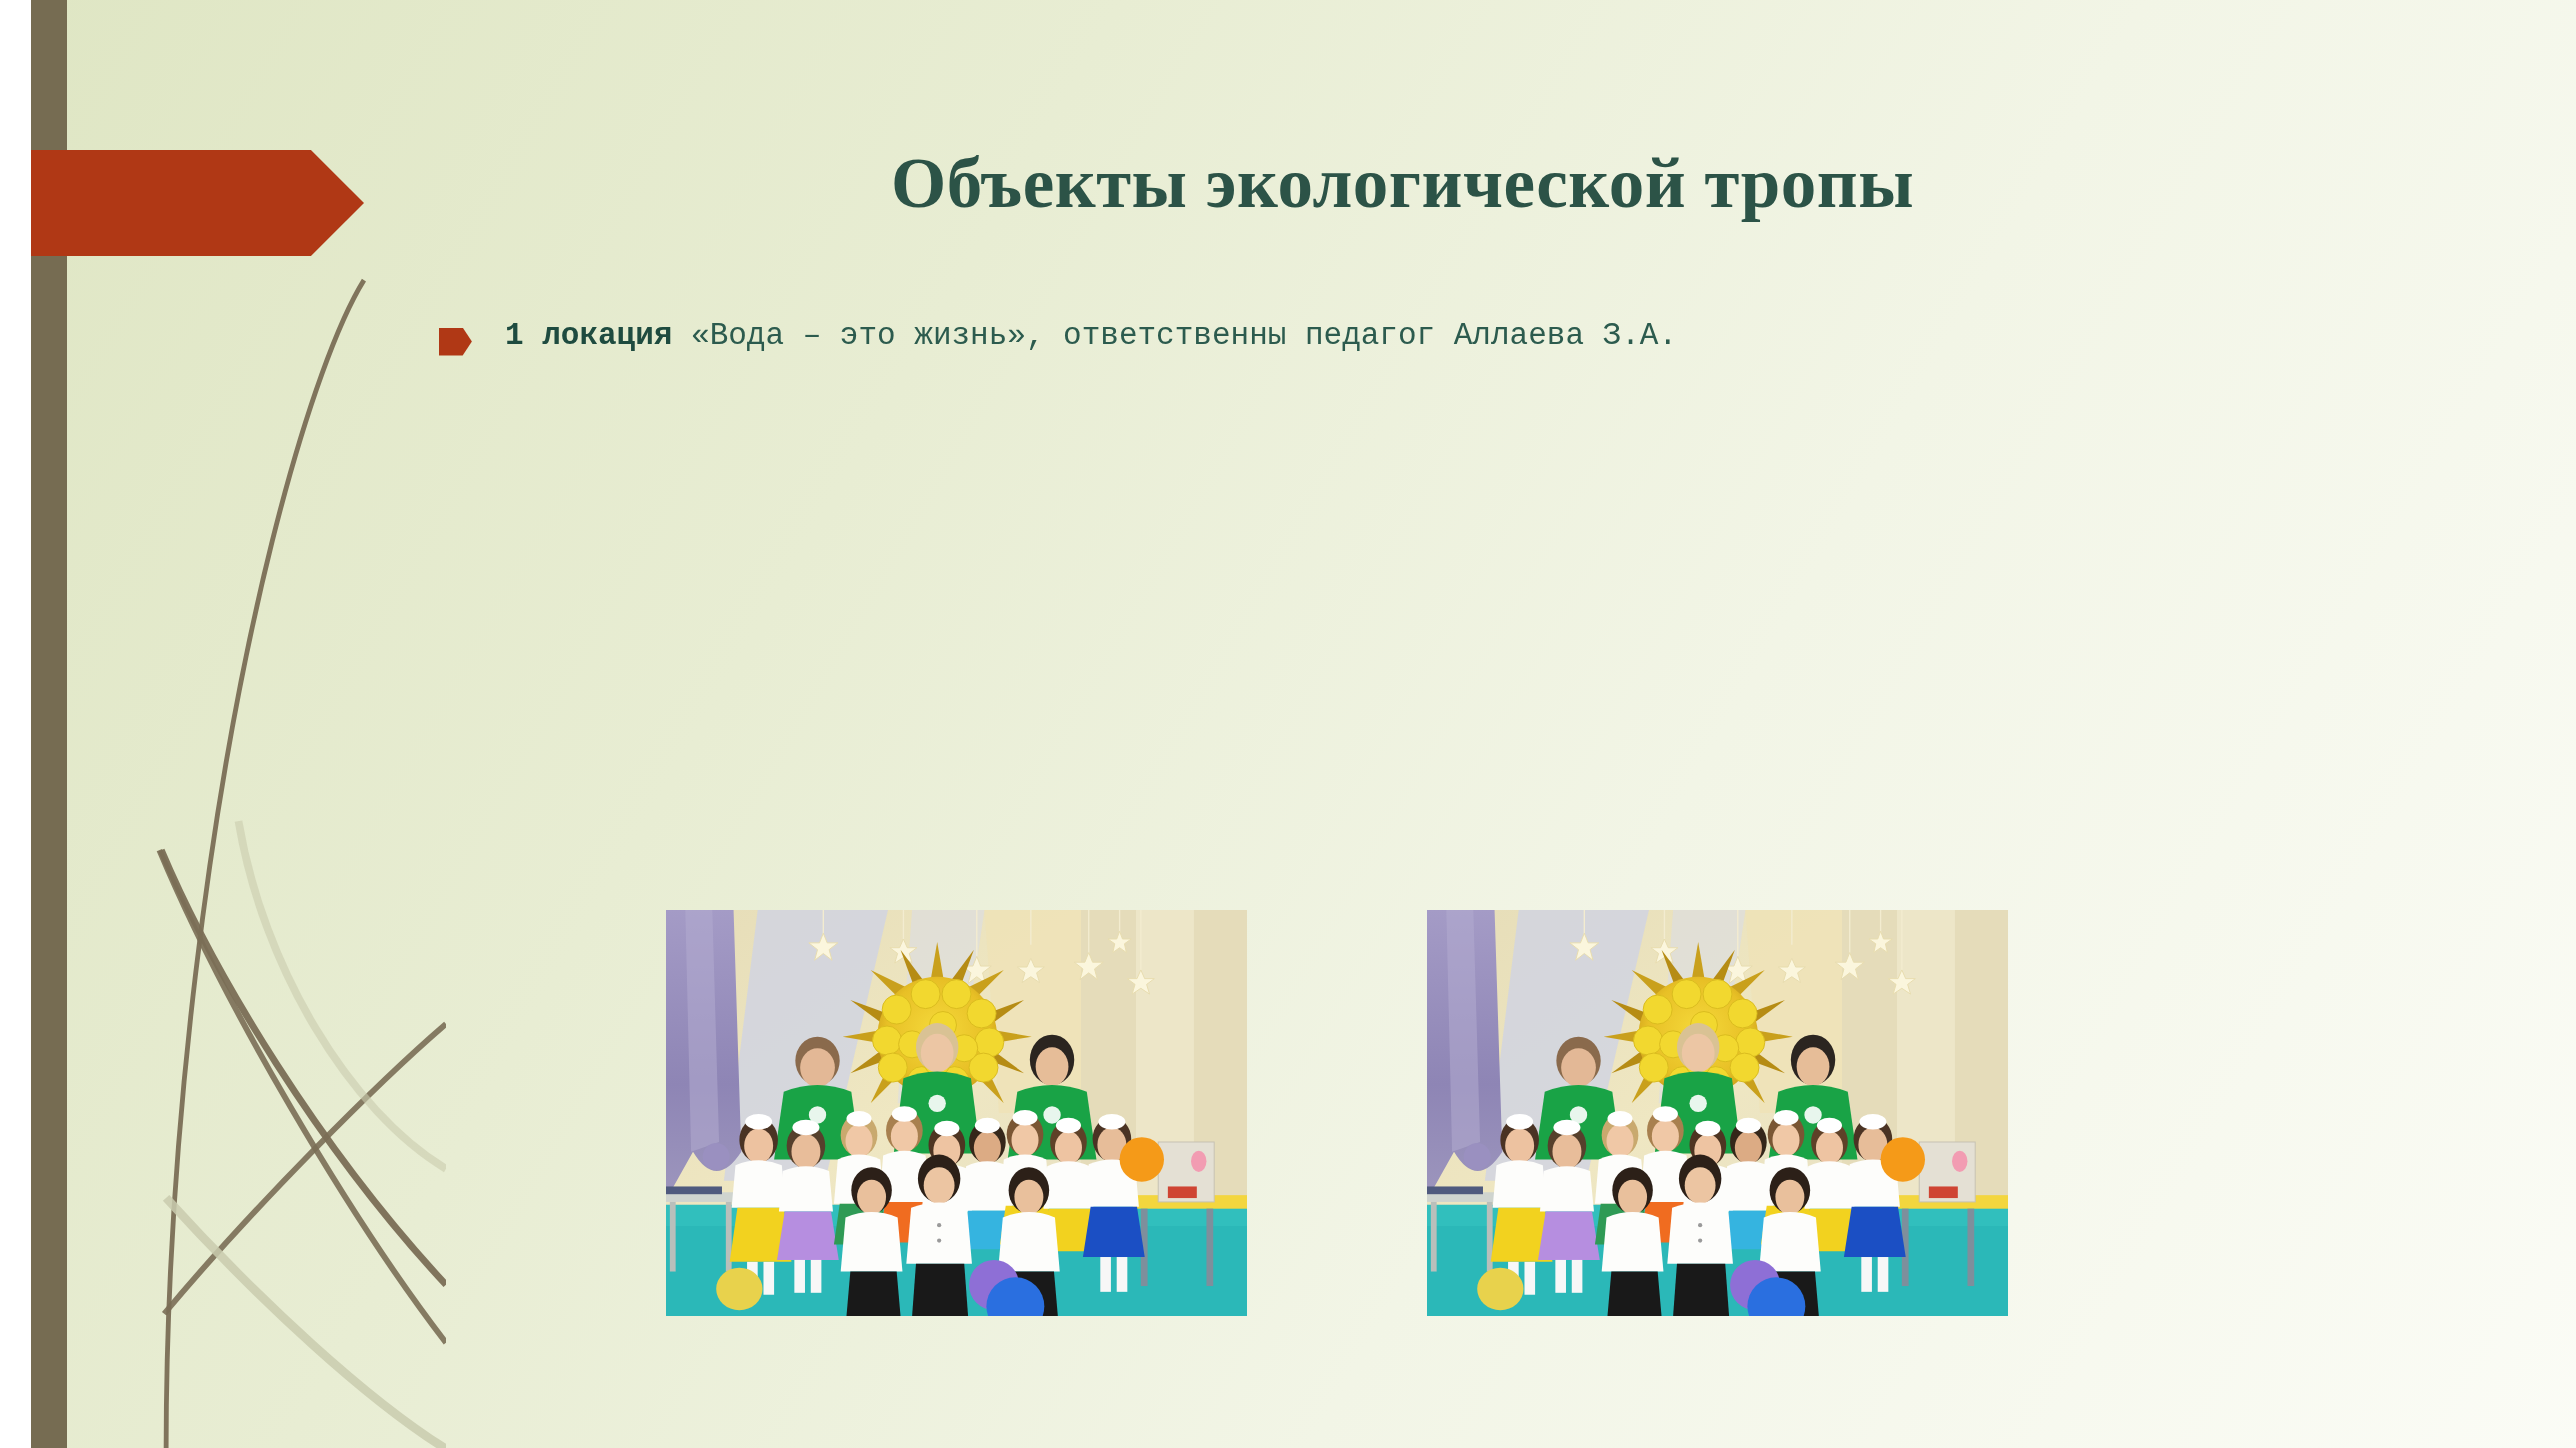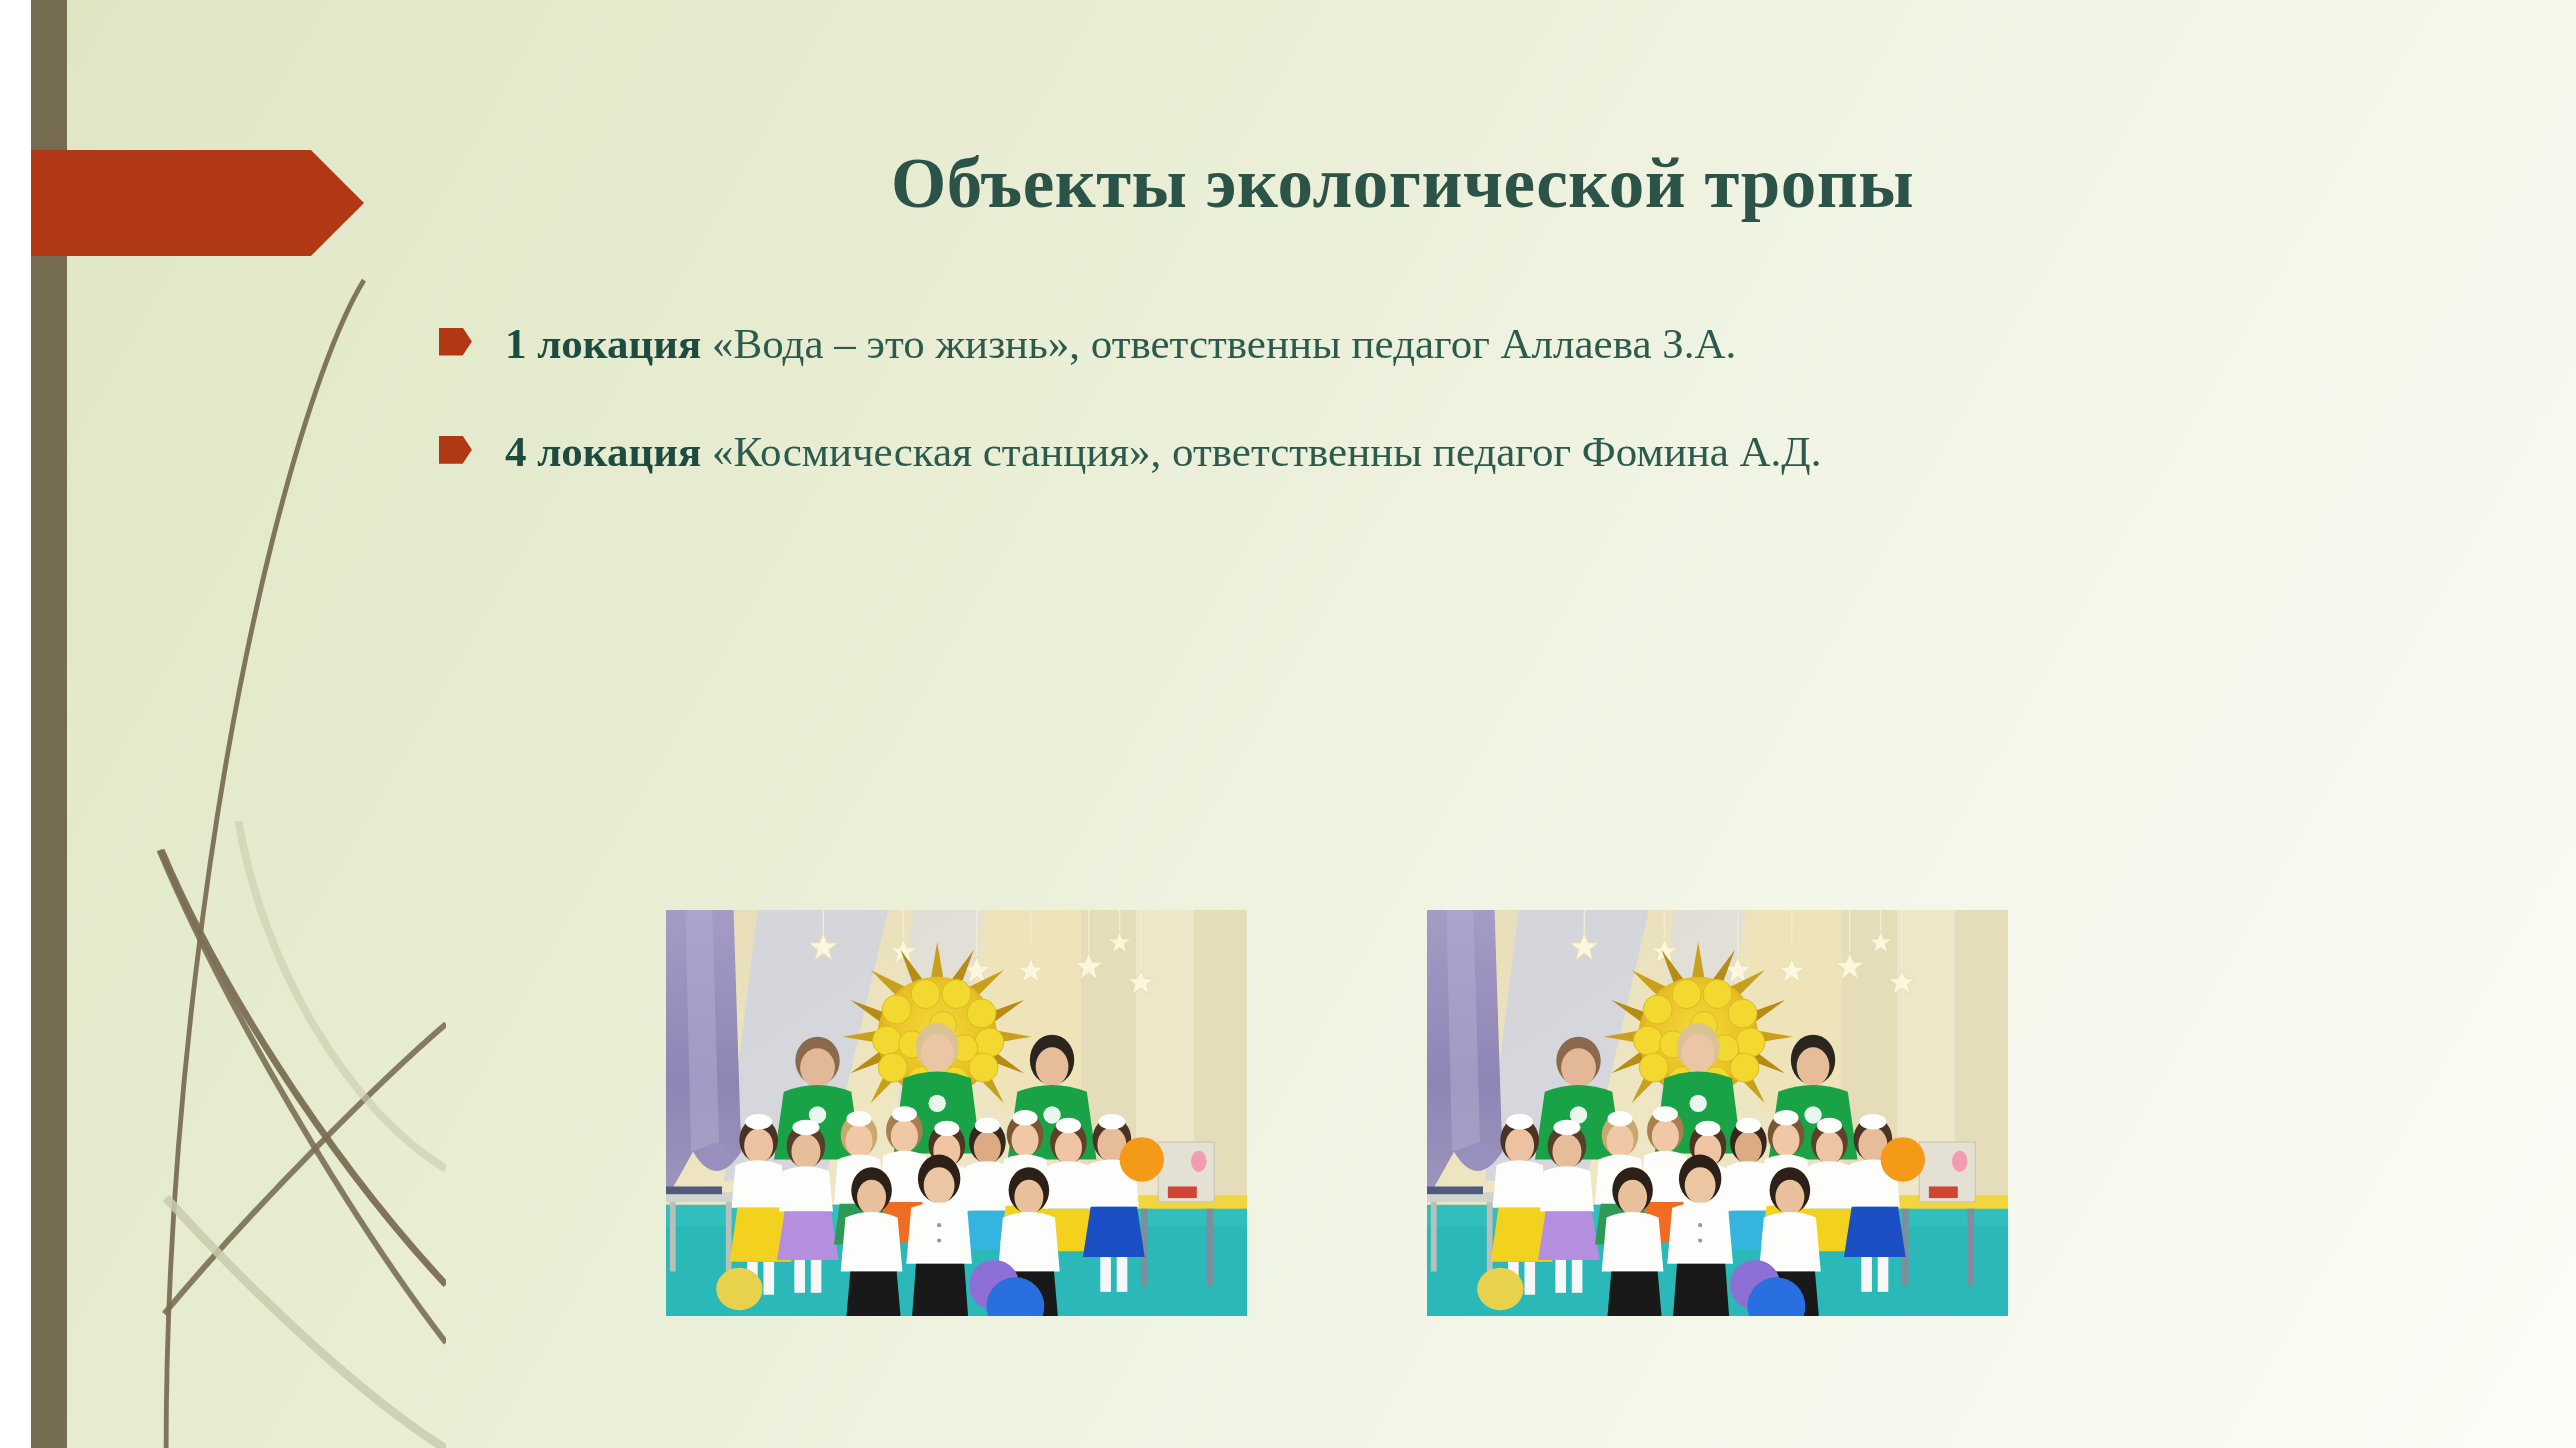--- a/index.html
+++ b/index.html
@@ -70,22 +70,23 @@
     top: 314px;
     width: 2057px;
     z-index: 7;
   }
   .bullet-row {
     position: relative;
     display: block;
     padding-left: 70px;
     margin-bottom: 48px;
     color: #245146;
-    font-size: 43px;
+    font-size: 31px;
     line-height: 1.40;
+    font-family: Liberation Mono, monospace;
   }
   .bullet-row:last-child { margin-bottom: 0; }
   .bullet-mark {
     position: absolute;
     left: 3.9px;
     top: 13.5px;
     width: 33px;
     height: 28px;
     background: #B03815;
     -webkit-clip-path: polygon(0 0, 72% 0, 100% 50%, 72% 100%, 0 100%);
@@ -135,24 +136,20 @@
 
   <div class="body">
 
     <div class="bullet-row">
       <span class="bullet-mark"></span>
       <span class="lead">1 локация</span><span class="bullet-text"> «Вода – это жизнь», ответственны педагог  Аллаева З.А.</span>
     </div>
 
 
 
-    <div class="bullet-row">
-      <span class="bullet-mark"></span>
-      <span class="lead"> 4 локация</span><span class="bullet-text"> «Космическая станция», ответственны педагог Фомина А.Д.</span>
-    </div>
 
   </div>
 
   <div class="photo" id="photo-1">
     <svg viewBox="0 0 602 420" preserveAspectRatio="none">
       <defs>
         <linearGradient id="wallA" x1="0" y1="0" x2="1" y2="1">
           <stop offset="0%" stop-color="#e6ddb8"></stop>
           <stop offset="45%" stop-color="#efe7c2"></stop>
           <stop offset="100%" stop-color="#e2dcc4"></stop>

